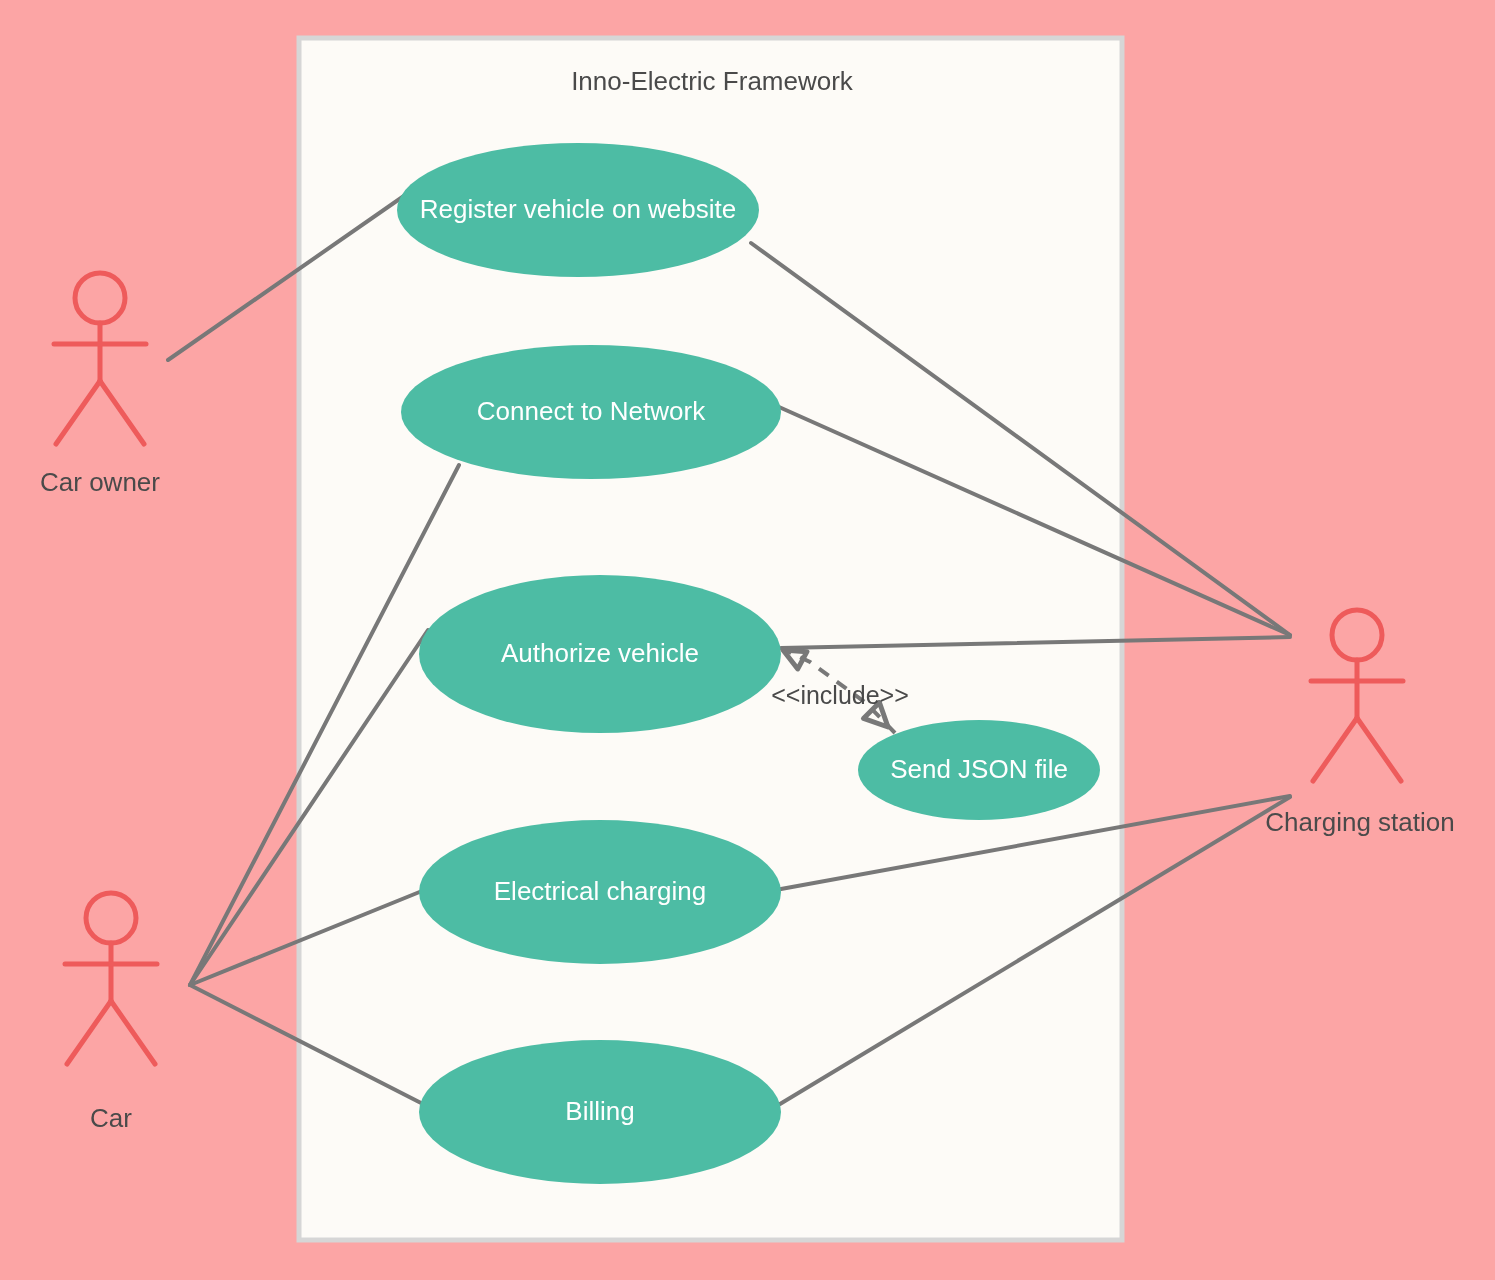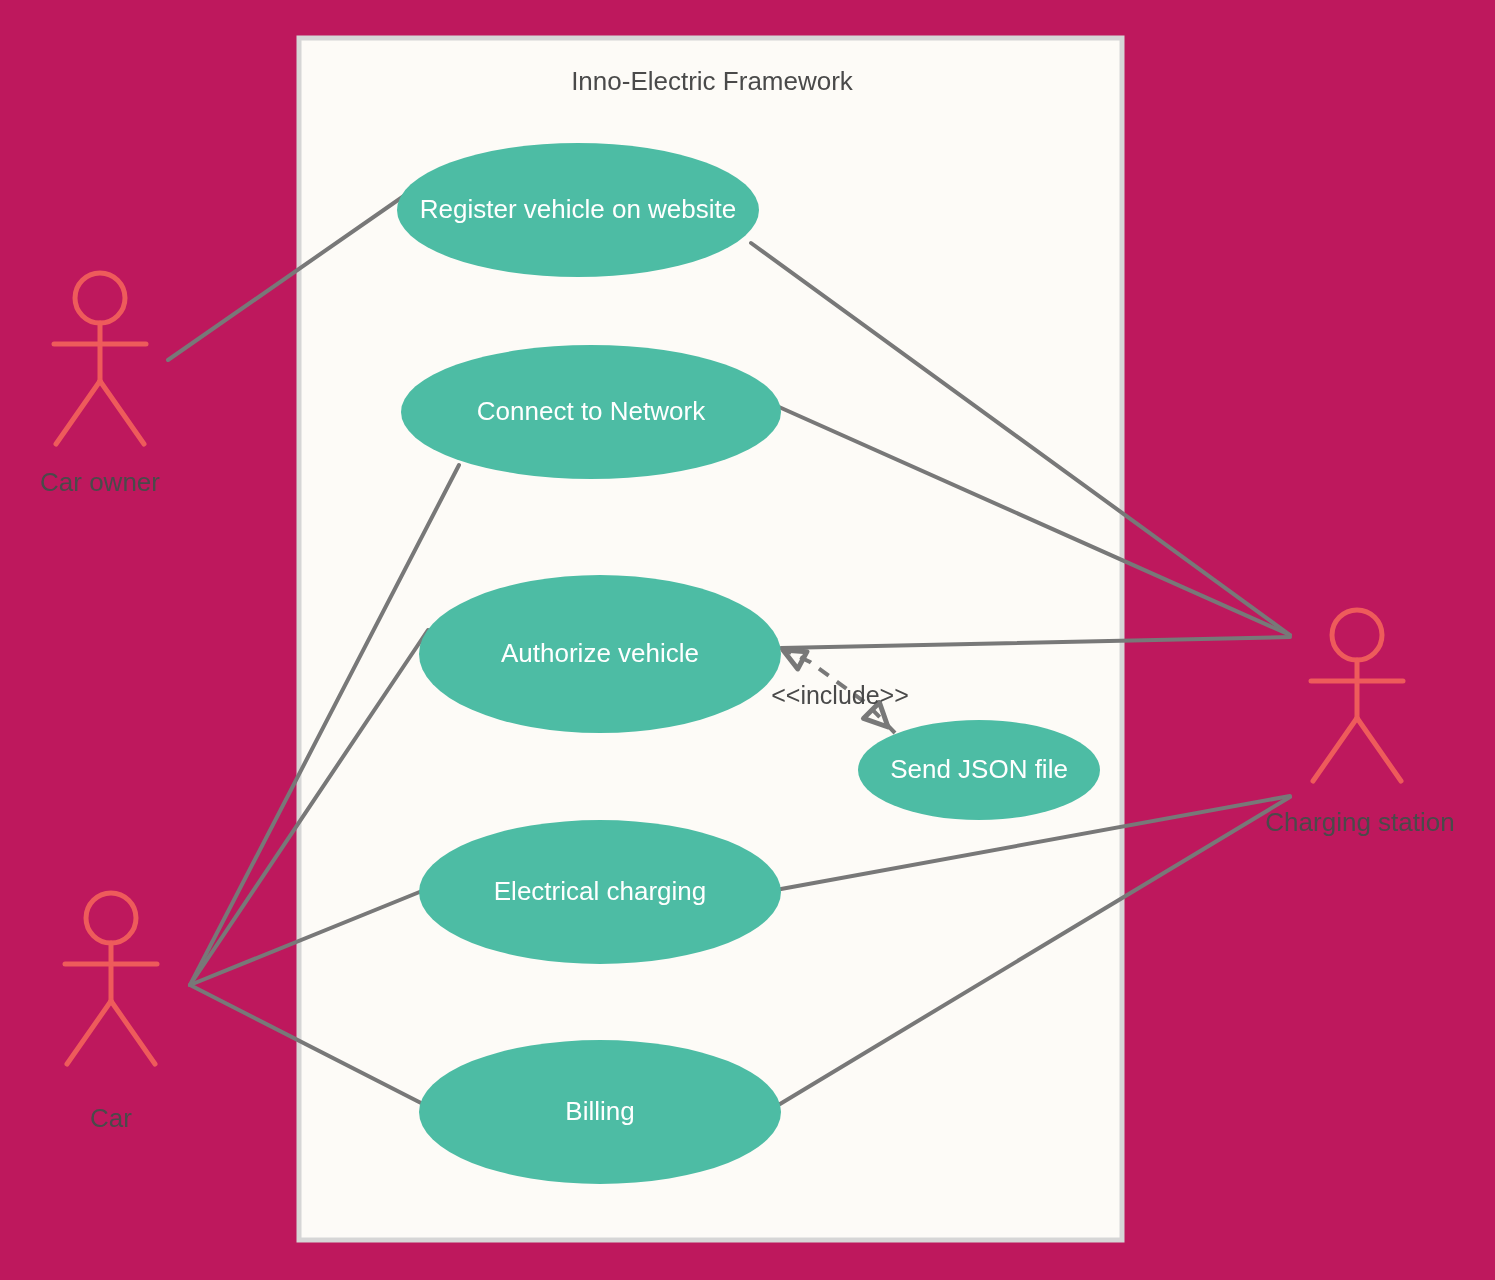--- a/index.html
+++ b/index.html
@@ -11,21 +11,21 @@
   body {
     width: 1495px;
     height: 1280px;
     font-family: "Liberation Sans", sans-serif;
     overflow: hidden;
   }
   #diagram-root {
     position: relative;
     width: 1495px;
     height: 1280px;
-    background: #be185d;
+    background: #fca5a5;
   }
   #diagram-svg {
     position: absolute;
     top: 0;
     left: 0;
     width: 1495px;
     height: 1280px;
   }
   .uc-label {
     font-family: "Liberation Sans", sans-serif;

